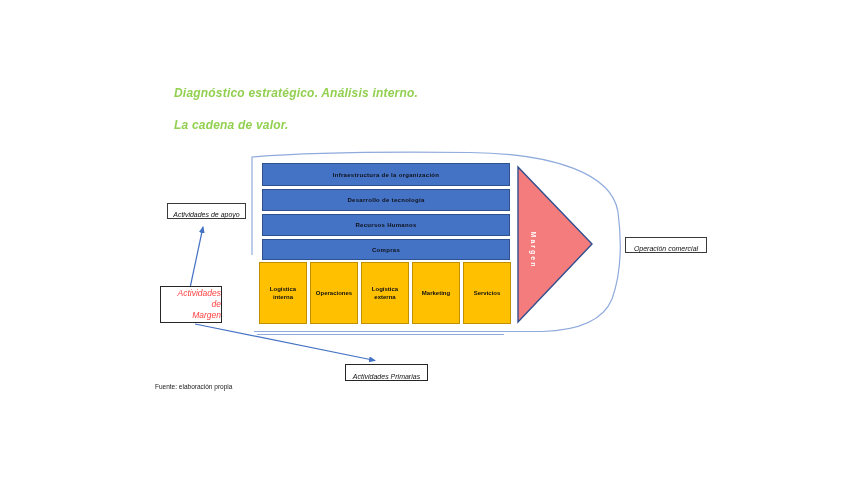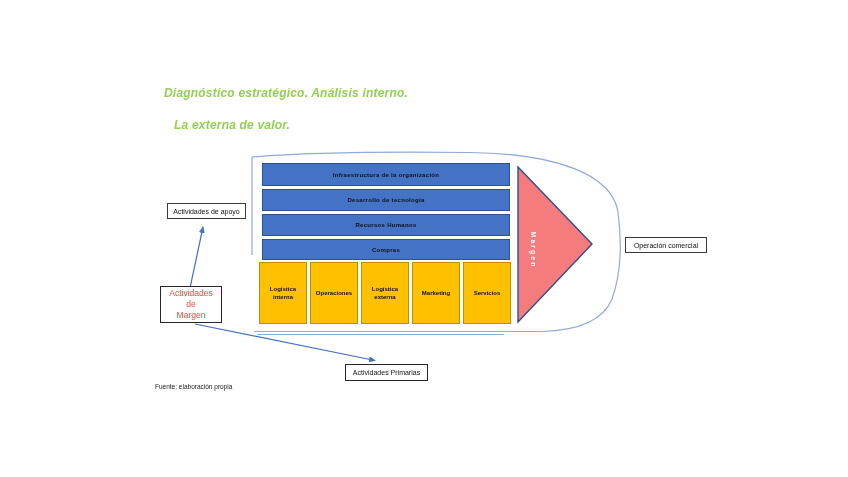--- a/index.html
+++ b/index.html
@@ -23,36 +23,36 @@
   
   .obox{top:262px;height:62px;width:48px;background:var(--box-orange,#FFC000);
         border:1.2px solid var(--box-orange-border,#BF8F00);box-sizing:border-box;
         display:flex;align-items:center;justify-content:center;text-align:center;
         font-size:6px;font-weight:600;color:#111;line-height:8px;padding:2px;}
   
   .margen{left:505px;top:245px;width:56px;height:10px;transform:rotate(90deg);
           transform-origin:50% 50%;text-align:center;color:#fff;font-size:7px;
           font-weight:bold;letter-spacing:2px;line-height:10px;}
   
-  .callout{background:#fff;box-sizing:border-box;display:flex;align-items:center;
-           justify-content:center;text-align:center;color:#111;}
+  .callout{background:#fff;box-sizing:border-box;display:flex;align-items:flex-end;
+           justify-content:center;text-align:center;color:#111;font-style:italic;}
   .co-support{left:167px;top:203px;width:79px;height:16px;border:1px solid #3a3a3a;font-size:7px;}
   .co-value{left:160px;top:286px;width:62px;height:37px;border:1.6px solid #262626;
             flex-direction:column;color:var(--value-red,#FF4040);font-size:8.5px;
             line-height:11px;font-weight:400;}
   .co-comercial{left:625px;top:237px;width:82px;height:16px;border:1.5px solid #3a3a3a;
                 box-shadow:inset 0 0 0 1px #fff;font-size:7px;}
   .co-primary{left:345px;top:364px;width:83px;height:17px;border:1.6px solid #262626;font-size:7px;}
   .source-note{left:155px;top:383px;font-size:6.5px;color:#1a1a1a;}
 </style>
 </head>
 <body>
 
-<div class="abs slide-title" style="left:164px;top:86px;text-align:center;">Diagnóstico estratégico. Análisis interno.</div>
-<div class="abs slide-title" style="left:174px;top:118px;">La externa de valor.</div>
+<div class="abs slide-title" style="left:174px;top:86px;text-align:center;">Diagnóstico estratégico. Análisis interno.</div>
+<div class="abs slide-title" style="left:174px;top:118px;">La cadena de valor.</div>
 
 <svg id="shapes" viewBox="0 0 848 477" xmlns="http://www.w3.org/2000/svg">
   <defs>
     <marker id="ah" markerWidth="8" markerHeight="8" refX="6" refY="3" orient="auto" markerUnits="userSpaceOnUse">
       <polygon class="arrowfill" points="0,0 7,3 0,6"></polygon>
     </marker>
   </defs>
   <path class="curve" d="M252,255 L252,157
            C300,153 390,151.5 470,152.5
            C555,153.5 612,174 618,212

